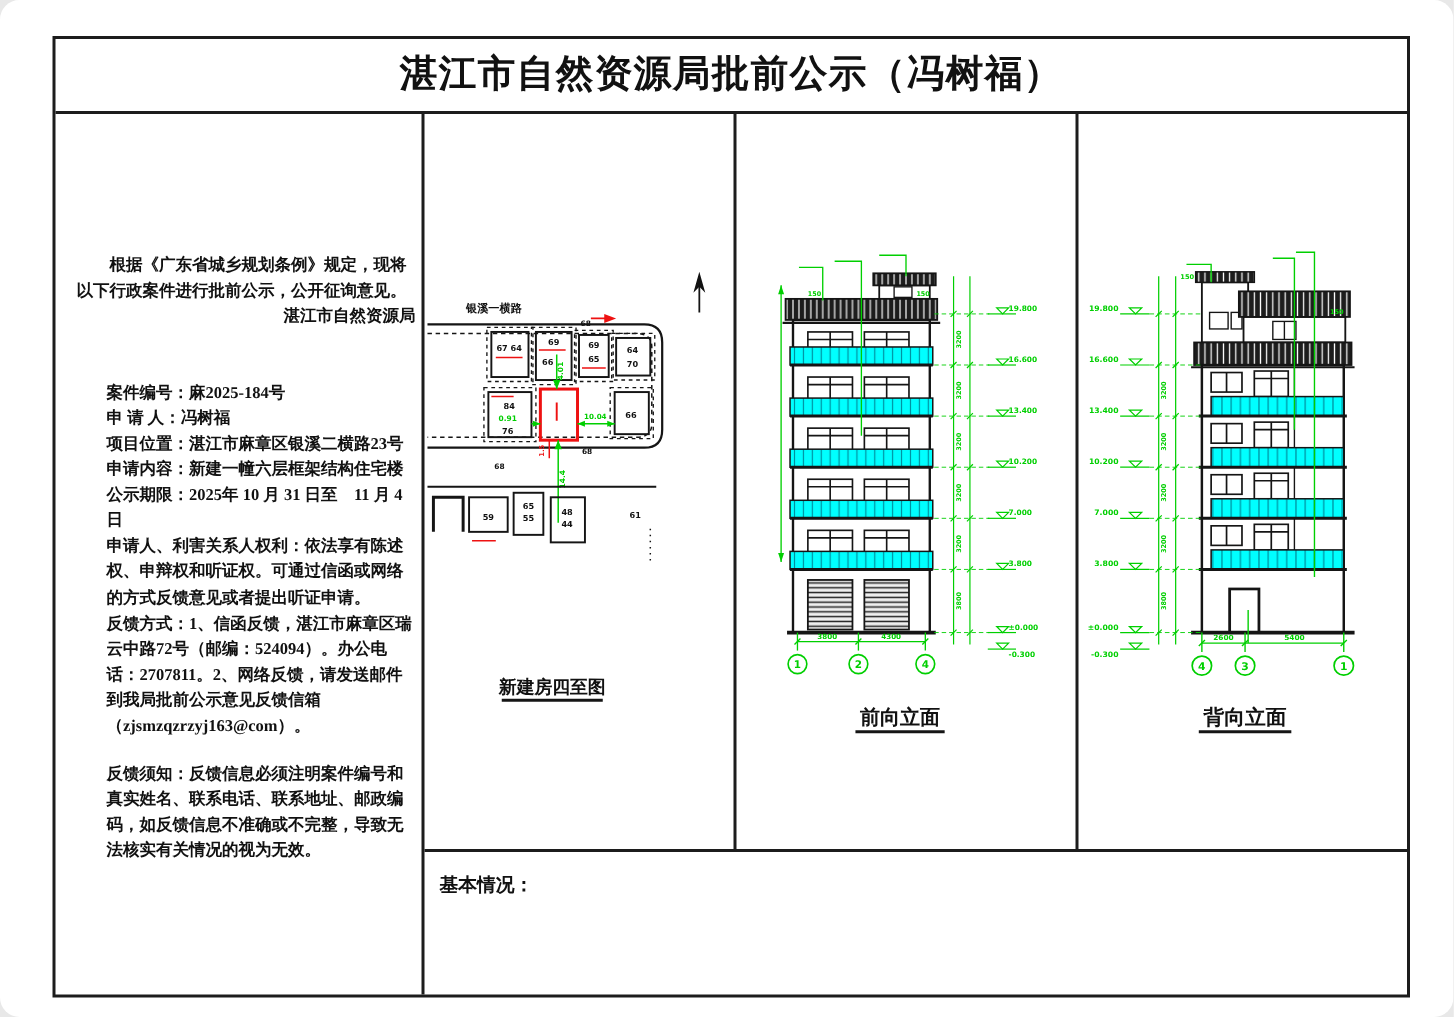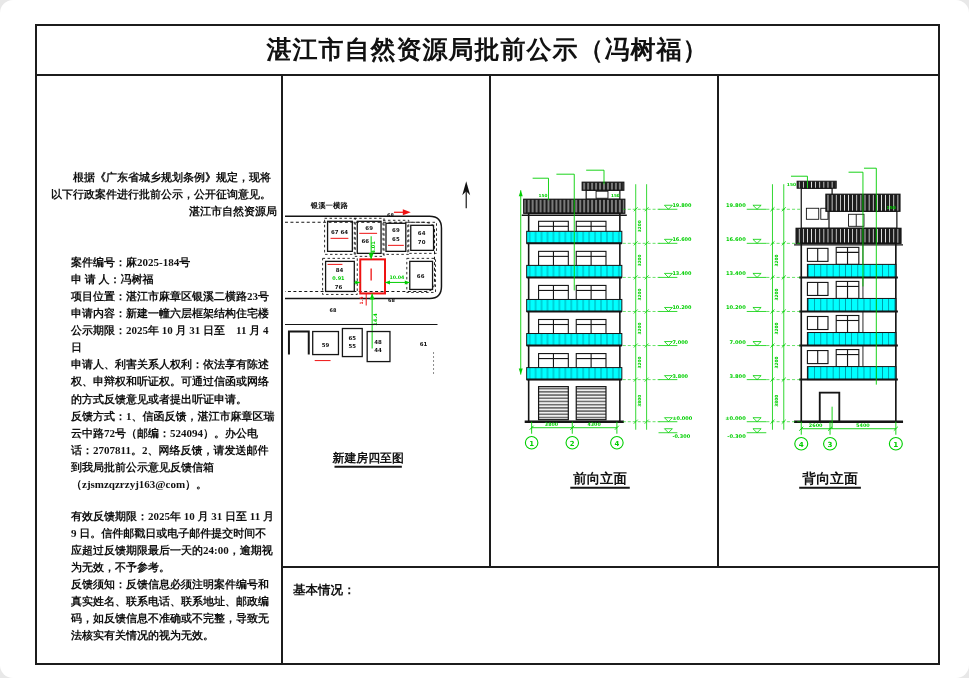--- a/index.html
+++ b/index.html
@@ -47,21 +47,20 @@
      <p class="authority">湛江市自然资源局</p>
      <div class="fields">
        <p>案件编号：麻2025-184号</p>
        <p>申 请 人：冯树福</p>
        <p>项目位置：湛江市麻章区银溪二横路23号</p>
        <p>申请内容：新建一幢六层框架结构住宅楼</p>
        <p>公示期限：2025年 10 月 31 日至　11 月 4 日</p>
        <p>申请人、利害关系人权利：依法享有陈述权、申辩权和听证权。可通过信函或网络的方式反馈意见或者提出听证申请。</p>
        <p>反馈方式：1、信函反馈，湛江市麻章区瑞云中路72号（邮编：524094）。办公电话：2707811。2、网络反馈，请发送邮件到我局批前公示意见反馈信箱（zjsmzqzrzyj163@com）。</p>
        <div class="gap"></div>
-       <p>有效反馈期限：2025年 10 月 31 日至 11 月 9 日。信件邮戳日或电子邮件提交时间不应超过反馈期限最后一天的24:00，逾期视为无效，不予参考。</p>
        <p>反馈须知：反馈信息必须注明案件编号和真实姓名、联系电话、联系地址、邮政编码，如反馈信息不准确或不完整，导致无法核实有关情况的视为无效。</p>
      </div>
    </div>
 
    <div class="right-area">
     <div class="drawings">
 
      <div class="panel site">
       <svg viewBox="0 0 208 489" preserveAspectRatio="none">
         <g stroke="#151515" fill="none">

